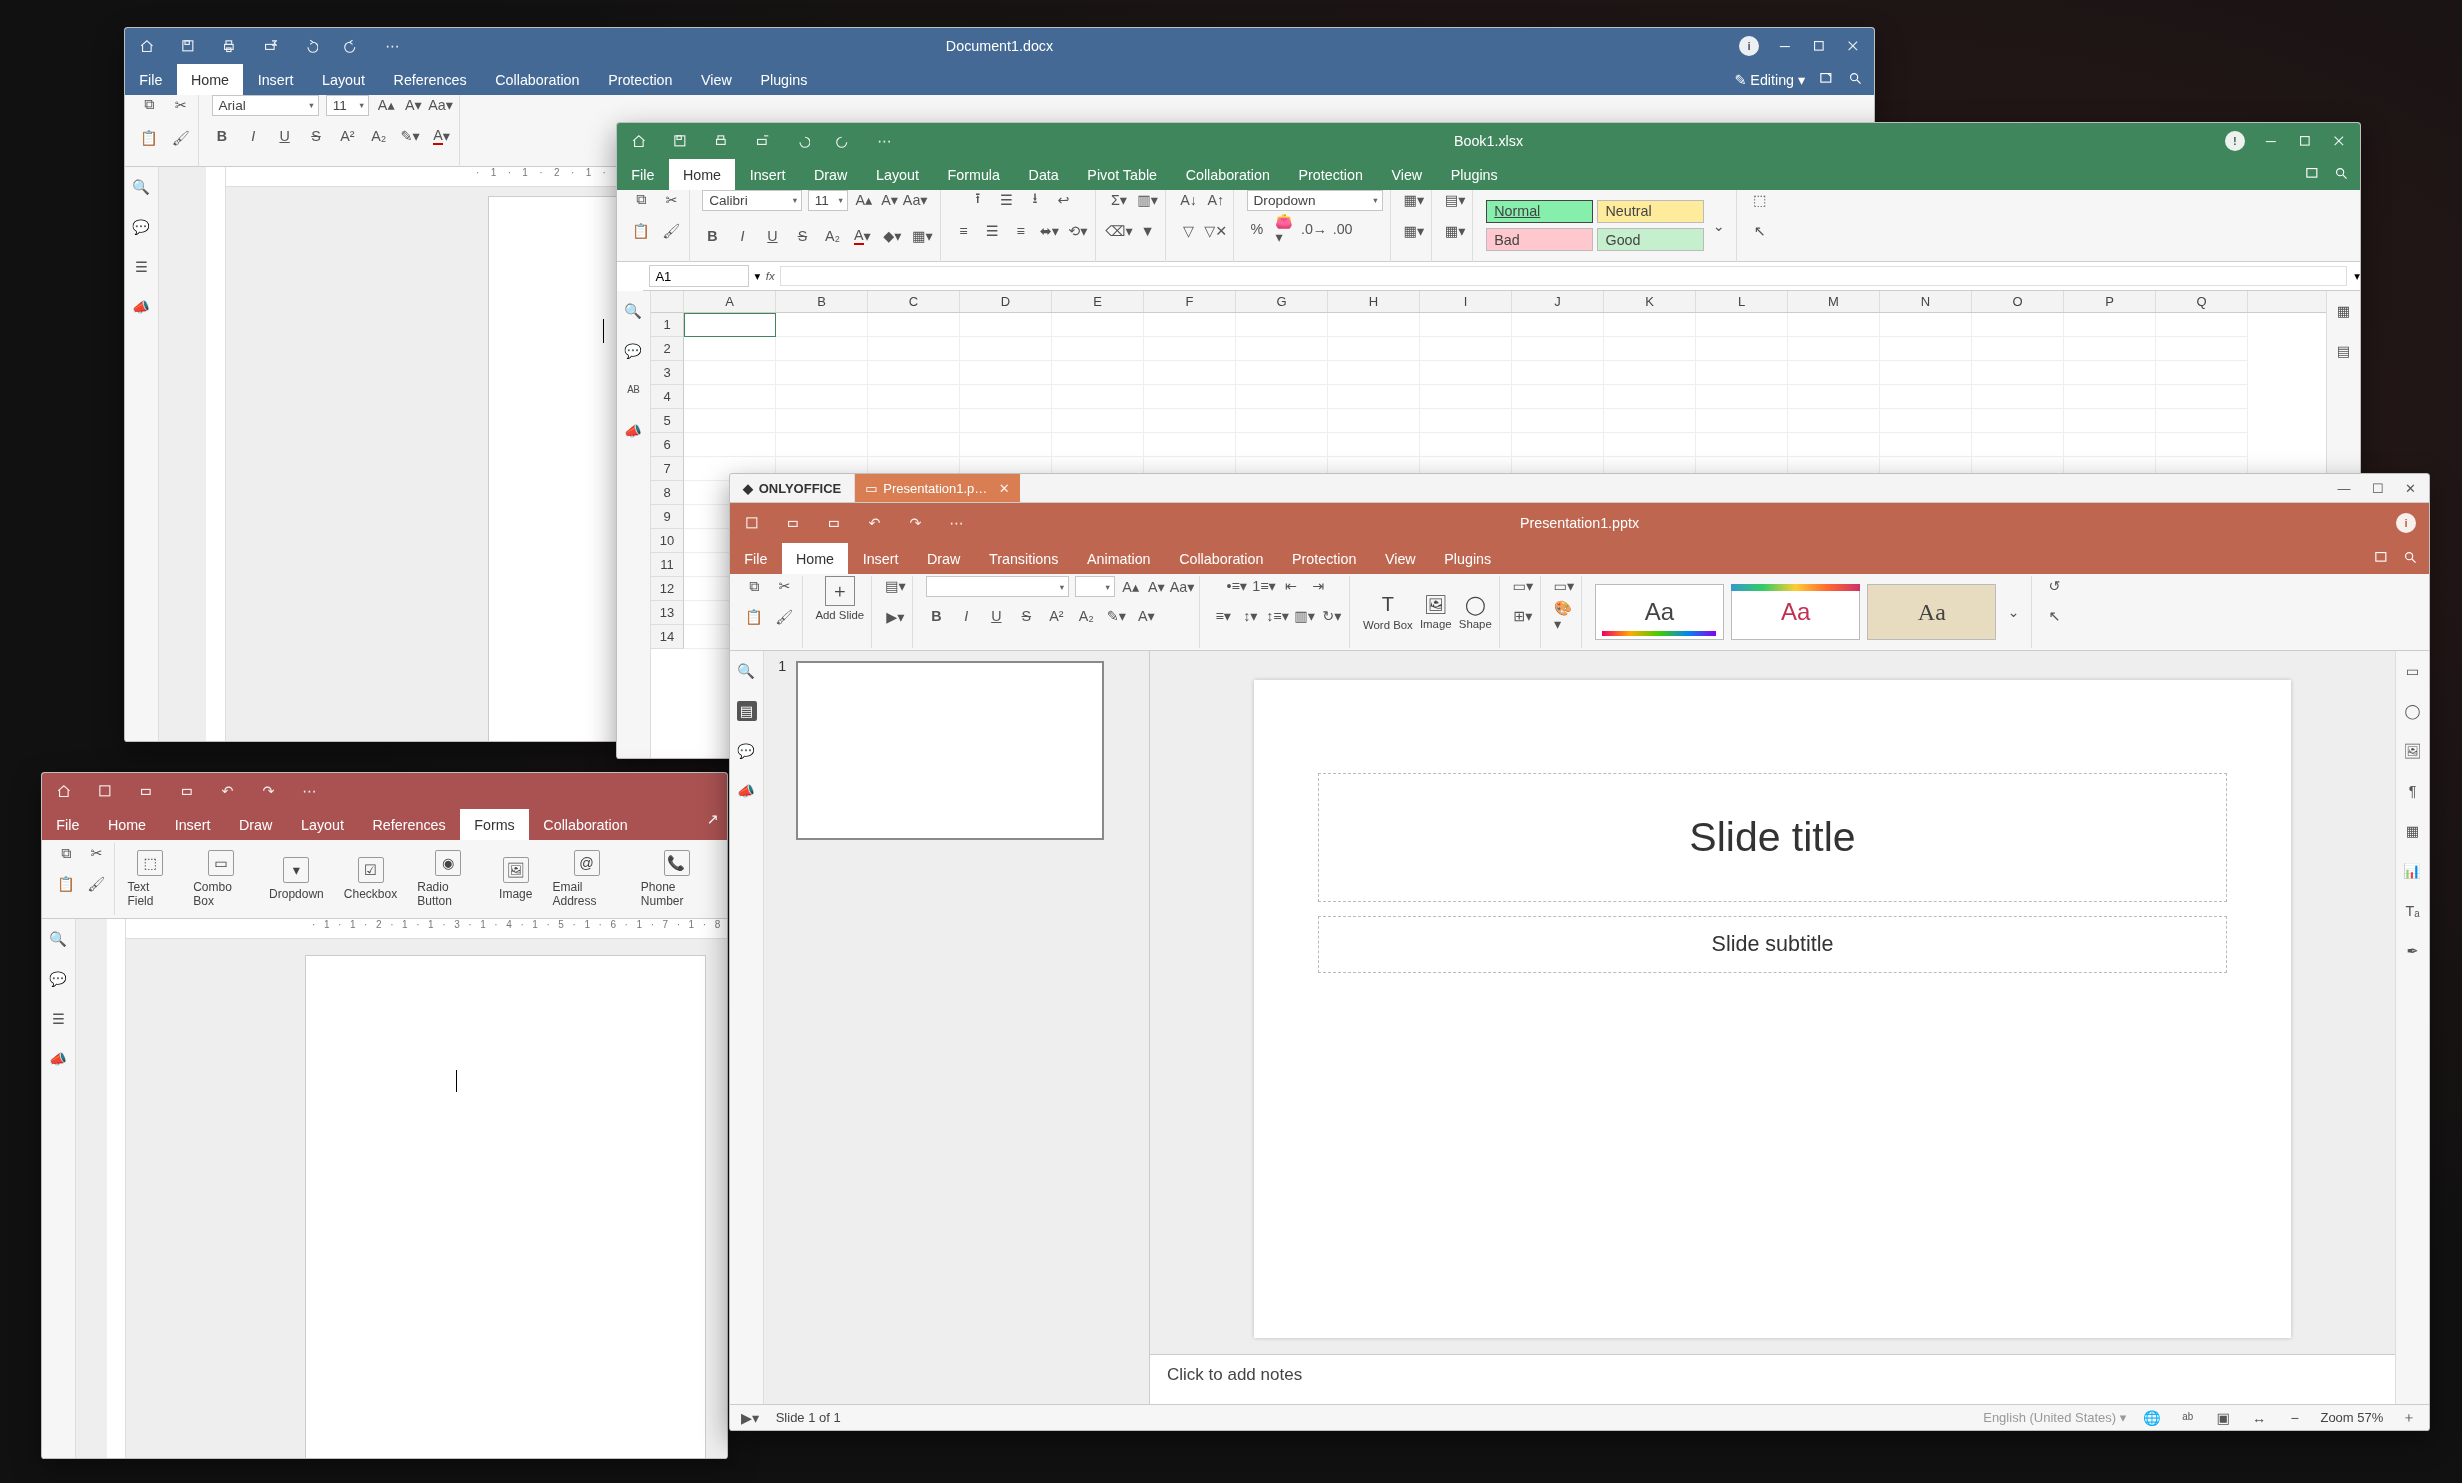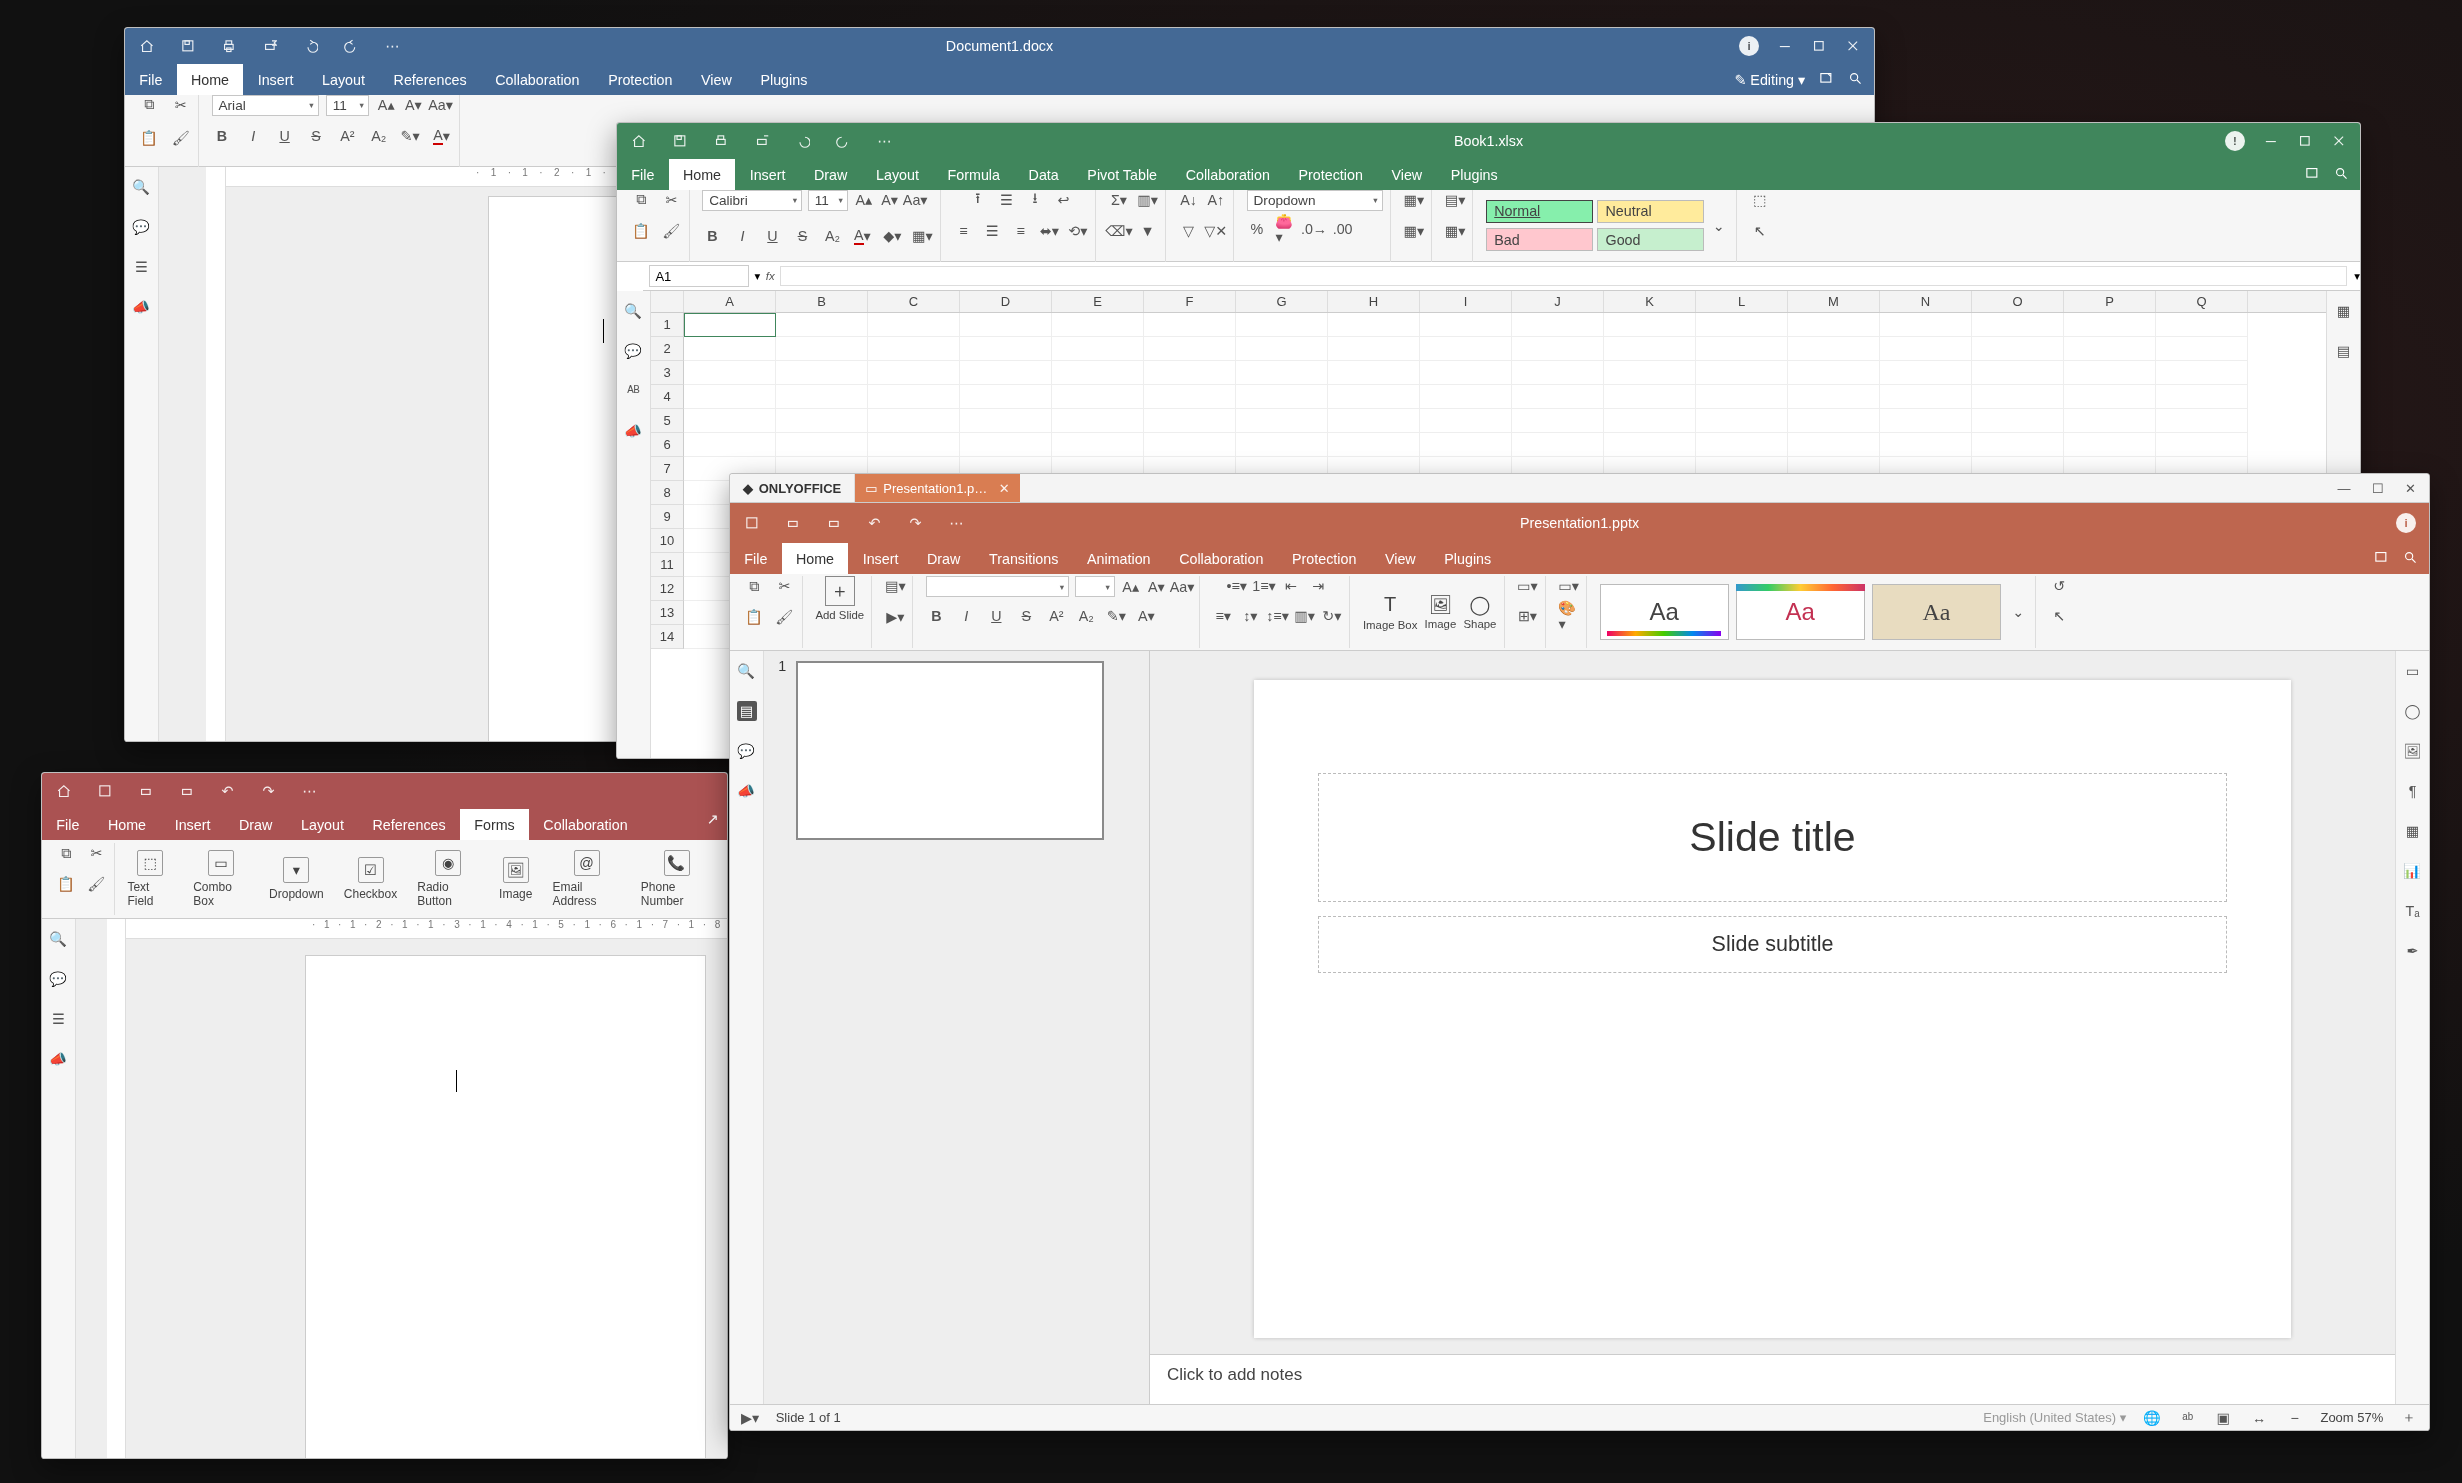--- a/index.html
+++ b/index.html
@@ -937,21 +937,21 @@
         <span class="btn-ico">≡▾</span>
         <span class="btn-ico">↕▾</span>
         <span class="btn-ico">↕≡▾</span>
         <span class="btn-ico">▥▾</span>
         <span class="btn-ico">↻▾</span>
       </div>
     </div>
     <div class="ribbon-group tall">
       <div style="display:flex; flex-direction:column; align-items:center; font-size:11.4px; gap:2.9px;">
           <div style="font-size:20px;">T</div>
-          <span>Image Box</span>
+          <span>Word Box</span>
         </div>
       <div style="display:flex; flex-direction:column; align-items:center; font-size:11.4px; gap:2.9px;">
           <div style="font-size:18.6px;">🖼</div>
           <span>Image</span>
         </div>
       <div style="display:flex; flex-direction:column; align-items:center; font-size:11.4px; gap:2.9px;">
           <div style="font-size:18.6px;">◯</div>
           <span>Shape</span>
         </div>
     </div>

